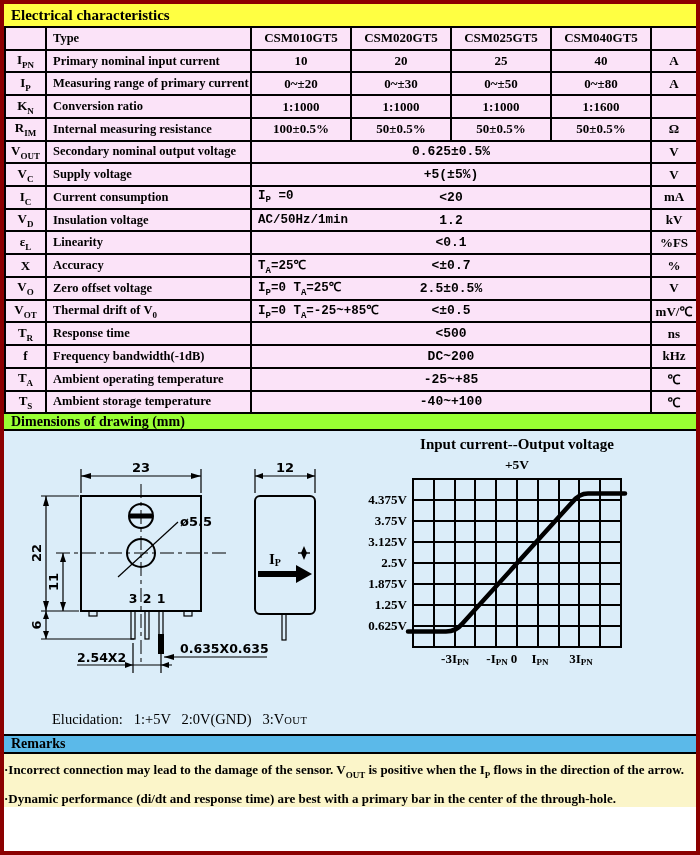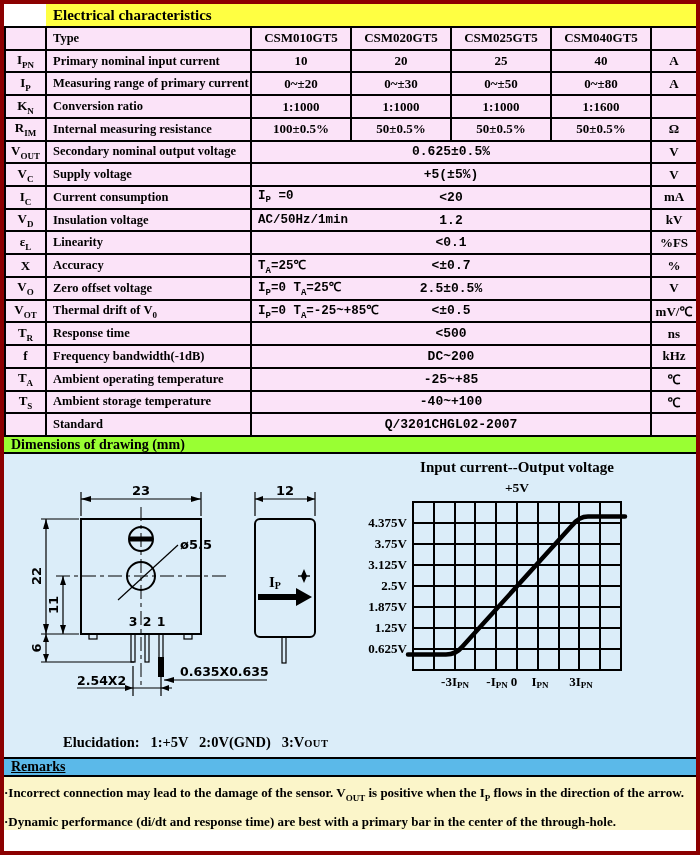--- a/index.html
+++ b/index.html
@@ -1,36 +1,36 @@
 <!DOCTYPE html>
 <html style="--c-border: #8B0000; --c-header_yellow: #FFFF42; --c-table_pink: #FBE3F8; --c-header_green: #99FF33; --c-drawing_bg: #DBEDF9; --c-remarks_bar: #5BB9E9; --c-remarks_bg: #FBF5C9;"><head>
 <meta charset="utf-8">
 <style>
   html,body{margin:0;padding:0;background:#fff;}
   .page{position:relative;width:700px;height:855px;box-sizing:border-box;
         border:4px solid var(--c-border,#8B0000);background:#fff;overflow:hidden;
         font-family:"Liberation Serif",serif;color:#000;}
   .bar{box-sizing:border-box;font-weight:bold;padding-left:7px;}
-  .bar.yellow{height:22px;background:var(--c-header_yellow,#FFFF42);font-size:15px;line-height:22px;margin-left:42px;}
+  .bar.yellow{height:22px;background:var(--c-header_yellow,#FFFF42);font-size:15px;line-height:22px;}
   .bar.green{height:17px;background:var(--c-header_green,#99FF33);font-size:14px;line-height:15px;border-bottom:2px solid #000;}
-  .bar.blue{height:20px;background:var(--c-remarks_bar,#5BB9E9);font-size:14px;line-height:16px;border-top:2px solid #000;border-bottom:2px solid #000;text-decoration:underline;}
+  .bar.blue{height:20px;background:var(--c-remarks_bar,#5BB9E9);font-size:14px;line-height:16px;border-top:2px solid #000;border-bottom:2px solid #000;}
   table.etable{border-collapse:collapse;table-layout:fixed;width:692px;border:2px solid #000;}
   .etable td{border:2px solid #000;background:var(--c-table_pink,#FBE3F8);
              font-weight:bold;font-size:13px;padding:0;overflow:hidden;}
   .etable tr{height:22.72px;}
   .etable td.sym{text-align:center;}
   .etable td.param{text-align:left;padding-left:6px;font-size:12.5px;white-space:nowrap;}
   .etable td.val{text-align:center;}
   .etable td.unit{text-align:center;}
   .etable td.merged{position:relative;text-align:center;font-family:Liberation Mono, monospace;}
   .etable .cond{position:absolute;left:6px;top:50%;transform:translateY(-50%);white-space:nowrap;font-size:12.5px;}
   sub{font-size:9px;}
   .sc{font-size:10.5px;letter-spacing:0.5px;}
   .drawing{position:relative;height:303px;background:var(--c-drawing_bg,#DBEDF9);}
-  .eluc{position:absolute;left:59px;top:280px;font-size:14.5px;font-weight:bold;white-space:pre-wrap;}
+  .eluc{position:absolute;left:48px;top:280px;font-size:14.5px;font-weight:normal;white-space:pre-wrap;}
   .remarks-body{box-sizing:border-box;height:53px;background:var(--c-remarks_bg,#FBF5C9);
                 padding:4px 6px 0 0;font-weight:bold;font-size:13px;}
   .rline{line-height:23px;white-space:nowrap;}
   
   .ln{stroke:#000;stroke-width:1.2;fill:none;}
   .thick{stroke:#000;stroke-width:2;fill:none;}
   .cl{stroke:#000;stroke-width:1;fill:none;stroke-dasharray:14 4 4 4;}
   .grid{stroke:#000;stroke-width:1.4;fill:none;shape-rendering:crispEdges;}
   .gridbox{stroke:#000;stroke-width:2.2;fill:none;shape-rendering:crispEdges;}
   .arr{fill:#000;stroke:none;}
@@ -171,26 +171,20 @@
           <td class="param"><span>Ambient operating temperature</span></td>
           <td class="merged" colspan="4"><span>-25~+85</span></td>
           <td class="unit">℃</td>
         </tr>
         <tr>
           <td class="sym"><span>T</span><sub>S</sub></td>
           <td class="param"><span>Ambient storage temperature</span></td>
           <td class="merged" colspan="4"><span>-40~+100</span></td>
           <td class="unit">℃</td>
         </tr>
-        <tr>
-          <td class="sym"></td>
-          <td class="param"><span>Standard</span></td>
-          <td class="merged" colspan="4"><span>Q/3201CHGL02-2007</span></td>
-          <td class="unit"></td>
-        </tr>
       </tbody>
   </table>
 
   <div class="bar green">
     <span>Dimensions of drawing (mm)</span>
   </div>
 
   <div class="drawing">
     <svg width="692" height="303" viewBox="0 0 692 303">
 

